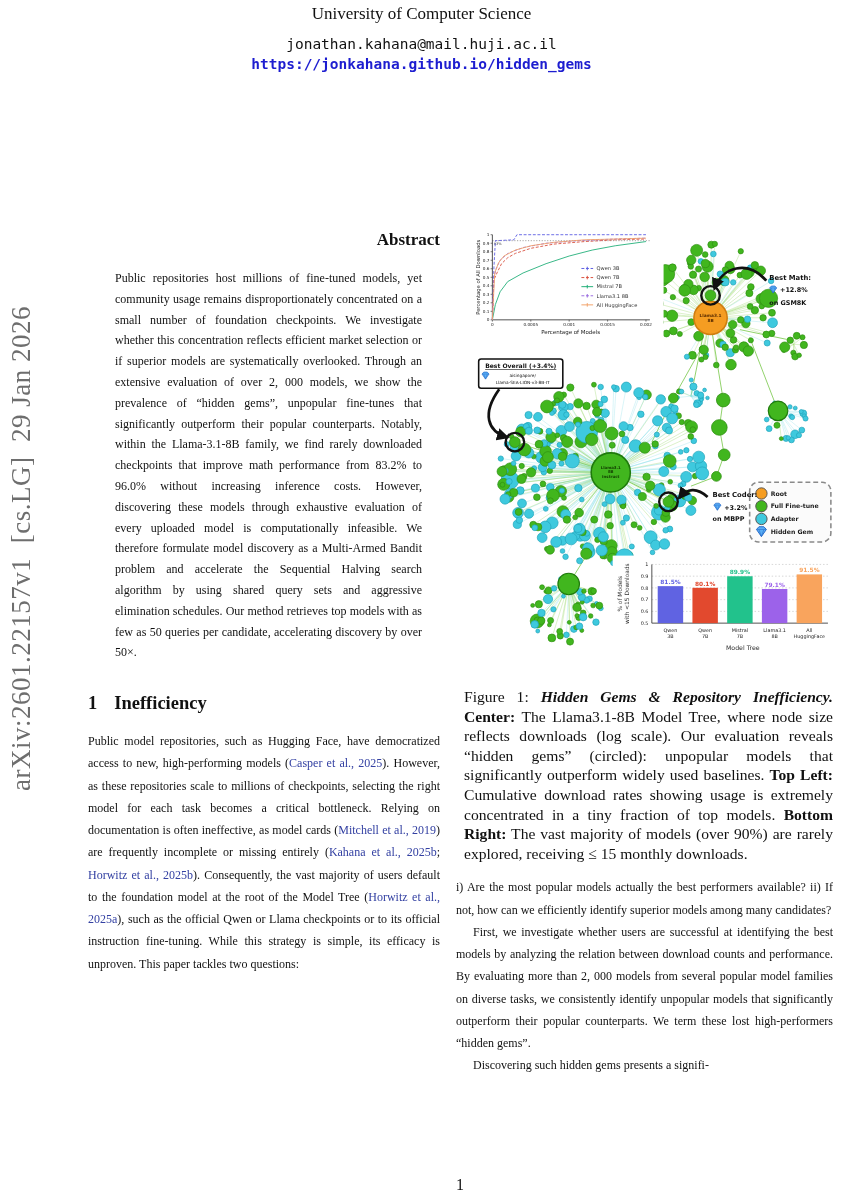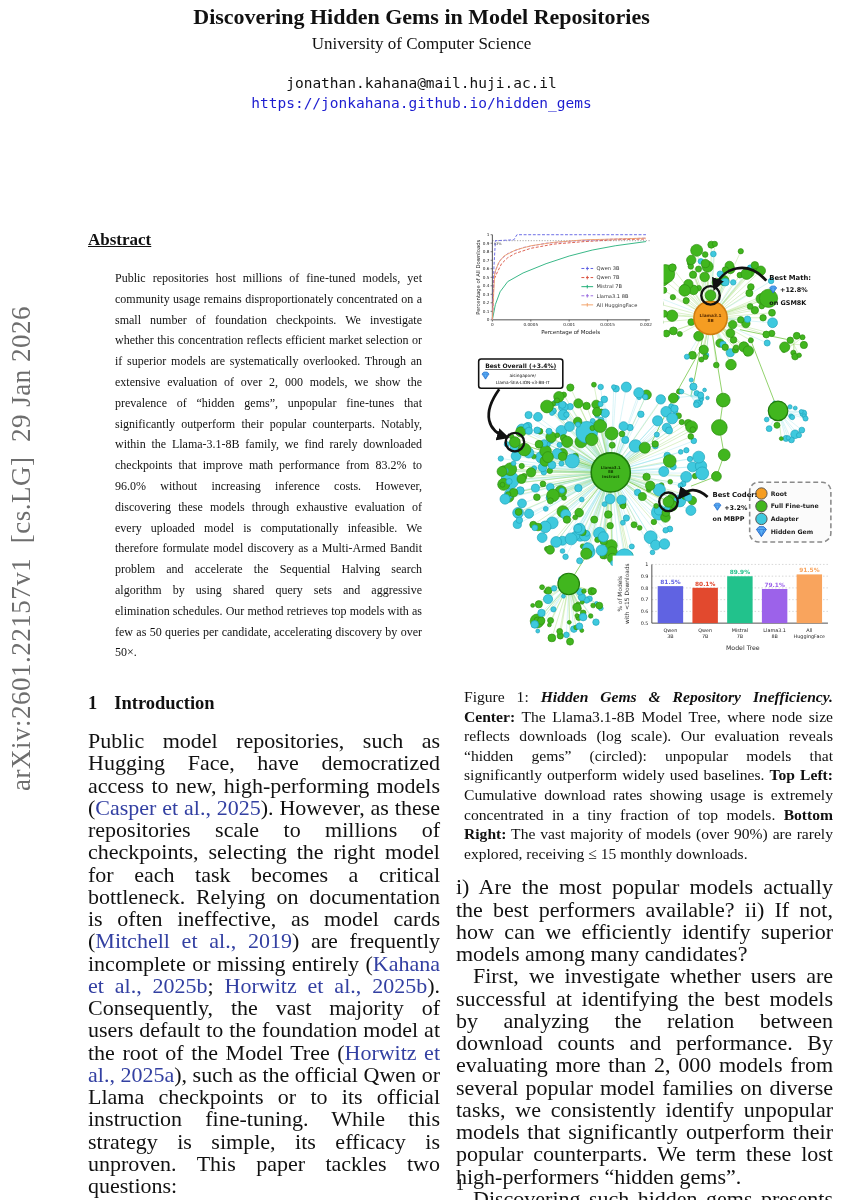--- a/index.html
+++ b/index.html
@@ -9,58 +9,57 @@
     position:absolute;left:6px;top:238px;height:622px;
     writing-mode:vertical-rl;transform:rotate(180deg);
     font-size:27px;color:#6e6e6e;white-space:pre;text-align:center;
     font-family:"Liberation Serif",serif;letter-spacing:0.5px;
   }
   header{position:absolute;left:0;right:0;top:0;text-align:center;}
   .title{font-size:22px;font-weight:bold;margin:4px 0 0 0;}
   .authors{margin-top:23px;font-size:17px;font-weight:bold;white-space:pre;}
   .aff{font-size:17px;line-height:22.3px;}
   .aff-block{margin-top:3px;}
-  .email{margin-top:20px;font-family:"DejaVu Sans Mono",monospace;font-size:14.5px;}
-  .url{display:block;margin-top:4px;font-family:"DejaVu Sans Mono",monospace;font-size:14.5px;font-weight:normal;color:#1d1dd0;text-decoration:none;}
+  .email{margin-top:11px;font-family:"DejaVu Sans Mono",monospace;font-size:14.5px;}
+  .url{display:block;margin-top:4px;font-family:"DejaVu Sans Mono",monospace;font-size:14.5px;font-weight:bold;color:#1d1dd0;text-decoration:none;}
   .col-left{position:absolute;left:88px;top:230px;width:352px;}
   .col-right{position:absolute;left:456px;top:222px;width:377px;}
-  .abstract-heading{text-align:left;font-weight:bold;font-size:17px;margin:0 0 18px 0;text-decoration:underline;}
+  .abstract-heading{text-align:right;font-weight:bold;font-size:17px;margin:0 0 18px 0;}
   .abstract-text{margin:0 18px 0 27px;font-size:12px;line-height:20.8px;text-align:justify;hyphens:auto;}
   .section-heading{font-size:18.5px;font-weight:bold;margin:30px 0 16px 0;}
   .section-heading .num{margin-right:17px;}
-  .body-text{font-size:22px;line-height:22.25px;text-align:justify;hyphens:auto;margin:0;}
+  .body-text{font-size:12px;line-height:22.25px;text-align:justify;hyphens:auto;margin:0;}
   .indent{text-indent:17px;}
   #figure-svg{display:block;width:377px;height:452px;}
   .caption{font-size:15.6px;line-height:19.6px;text-align:justify;hyphens:auto;margin:13px 0 0 8px;}
   .caption .bi{font-weight:bold;font-style:italic;}
   .b{font-weight:bold;}
   .link{color:#3340a2;}
   .para-gap{margin-top:13px;}
   .page-number{position:absolute;left:460px;top:1176px;transform:translateX(-50%);font-size:16px;}
 </style>
 </head>
 <body>
 
 <div class="page">
 
   <div class="arxiv-sidebar">arXiv:2601.22157v1  [cs.LG]  29 Jan 2026</div>
 
   <header>
-    <h1 class="title">Discovering Hidden Gems in Model Repositories</h1>
     <div class="aff-block">
       <div class="aff">University of Computer Science</div>
     </div>
     <div class="email">jonathan.kahana@mail.huji.ac.il</div>
     <a href="#" class="url">https://jonkahana.github.io/hidden_gems</a>
   </header>
 
   <div class="col-left">
     <div class="abstract-heading">Abstract</div>
     <p class="abstract-text">Public repositories host millions of fine-tuned models, yet community usage remains disproportionately concentrated on a small number of foundation checkpoints. We investigate whether this concentration reflects efficient market selection or if superior models are systematically overlooked. Through an extensive evaluation of over 2, 000 models, we show the prevalence of “hidden gems”, unpopular fine-tunes that significantly outperform their popular counterparts. Notably, within the Llama-3.1-8B family, we find rarely downloaded checkpoints that improve math performance from 83.2% to 96.0% without increasing inference costs. However, discovering these models through exhaustive evaluation of every uploaded model is computationally infeasible. We therefore formulate model discovery as a Multi-Armed Bandit problem and accelerate the Sequential Halving search algorithm by using shared query sets and aggressive elimination schedules. Our method retrieves top models with as few as 50 queries per candidate, accelerating discovery by over 50×.</p>
-    <h2 class="section-heading"><span class="num">1</span><span>Introduction</span></h2>
+    <h2 class="section-heading"><span class="num">1</span><span>Inefficiency</span></h2>
     <p class="body-text"><span>Public model repositories, such as Hugging Face, have democratized access to new, high-performing models (</span><span class="link">Casper et al., 2025</span><span>). However, as these repositories scale to millions of checkpoints, selecting the right model for each task becomes a critical bottleneck. Relying on documentation is often ineffective, as model cards (</span><span class="link">Mitchell et al., 2019</span><span>) are frequently incomplete or missing entirely (</span><span class="link">Kahana et al., 2025b</span><span>; </span><span class="link">Horwitz et al., 2025b</span><span>). Consequently, the vast majority of users default to the foundation model at the root of the Model Tree (</span><span class="link">Horwitz et al., 2025a</span><span>), such as the official Qwen or Llama checkpoints or to its official instruction fine-tuning. While this strategy is simple, its efficacy is unproven. This paper tackles two questions:</span></p>
   </div>
 
   <div class="col-right">
     <svg id="figure-svg" viewBox="0 0 385 462" xmlns="http://www.w3.org/2000/svg">
         <g>
           <line x1="250.0" y1="130.0" x2="222.0" y2="180.0" stroke="#7cc94f" stroke-width="1" opacity="0.85"></line>
           <line x1="222.0" y1="180.0" x2="200.0" y2="225.0" stroke="#7cc94f" stroke-width="1" opacity="0.85"></line>
           <line x1="290.0" y1="110.0" x2="338.0" y2="120.0" stroke="#7cc94f" stroke-width="1" opacity="0.85"></line>
           <line x1="262.0" y1="115.0" x2="273.0" y2="182.0" stroke="#7cc94f" stroke-width="1" opacity="0.85"></line>

